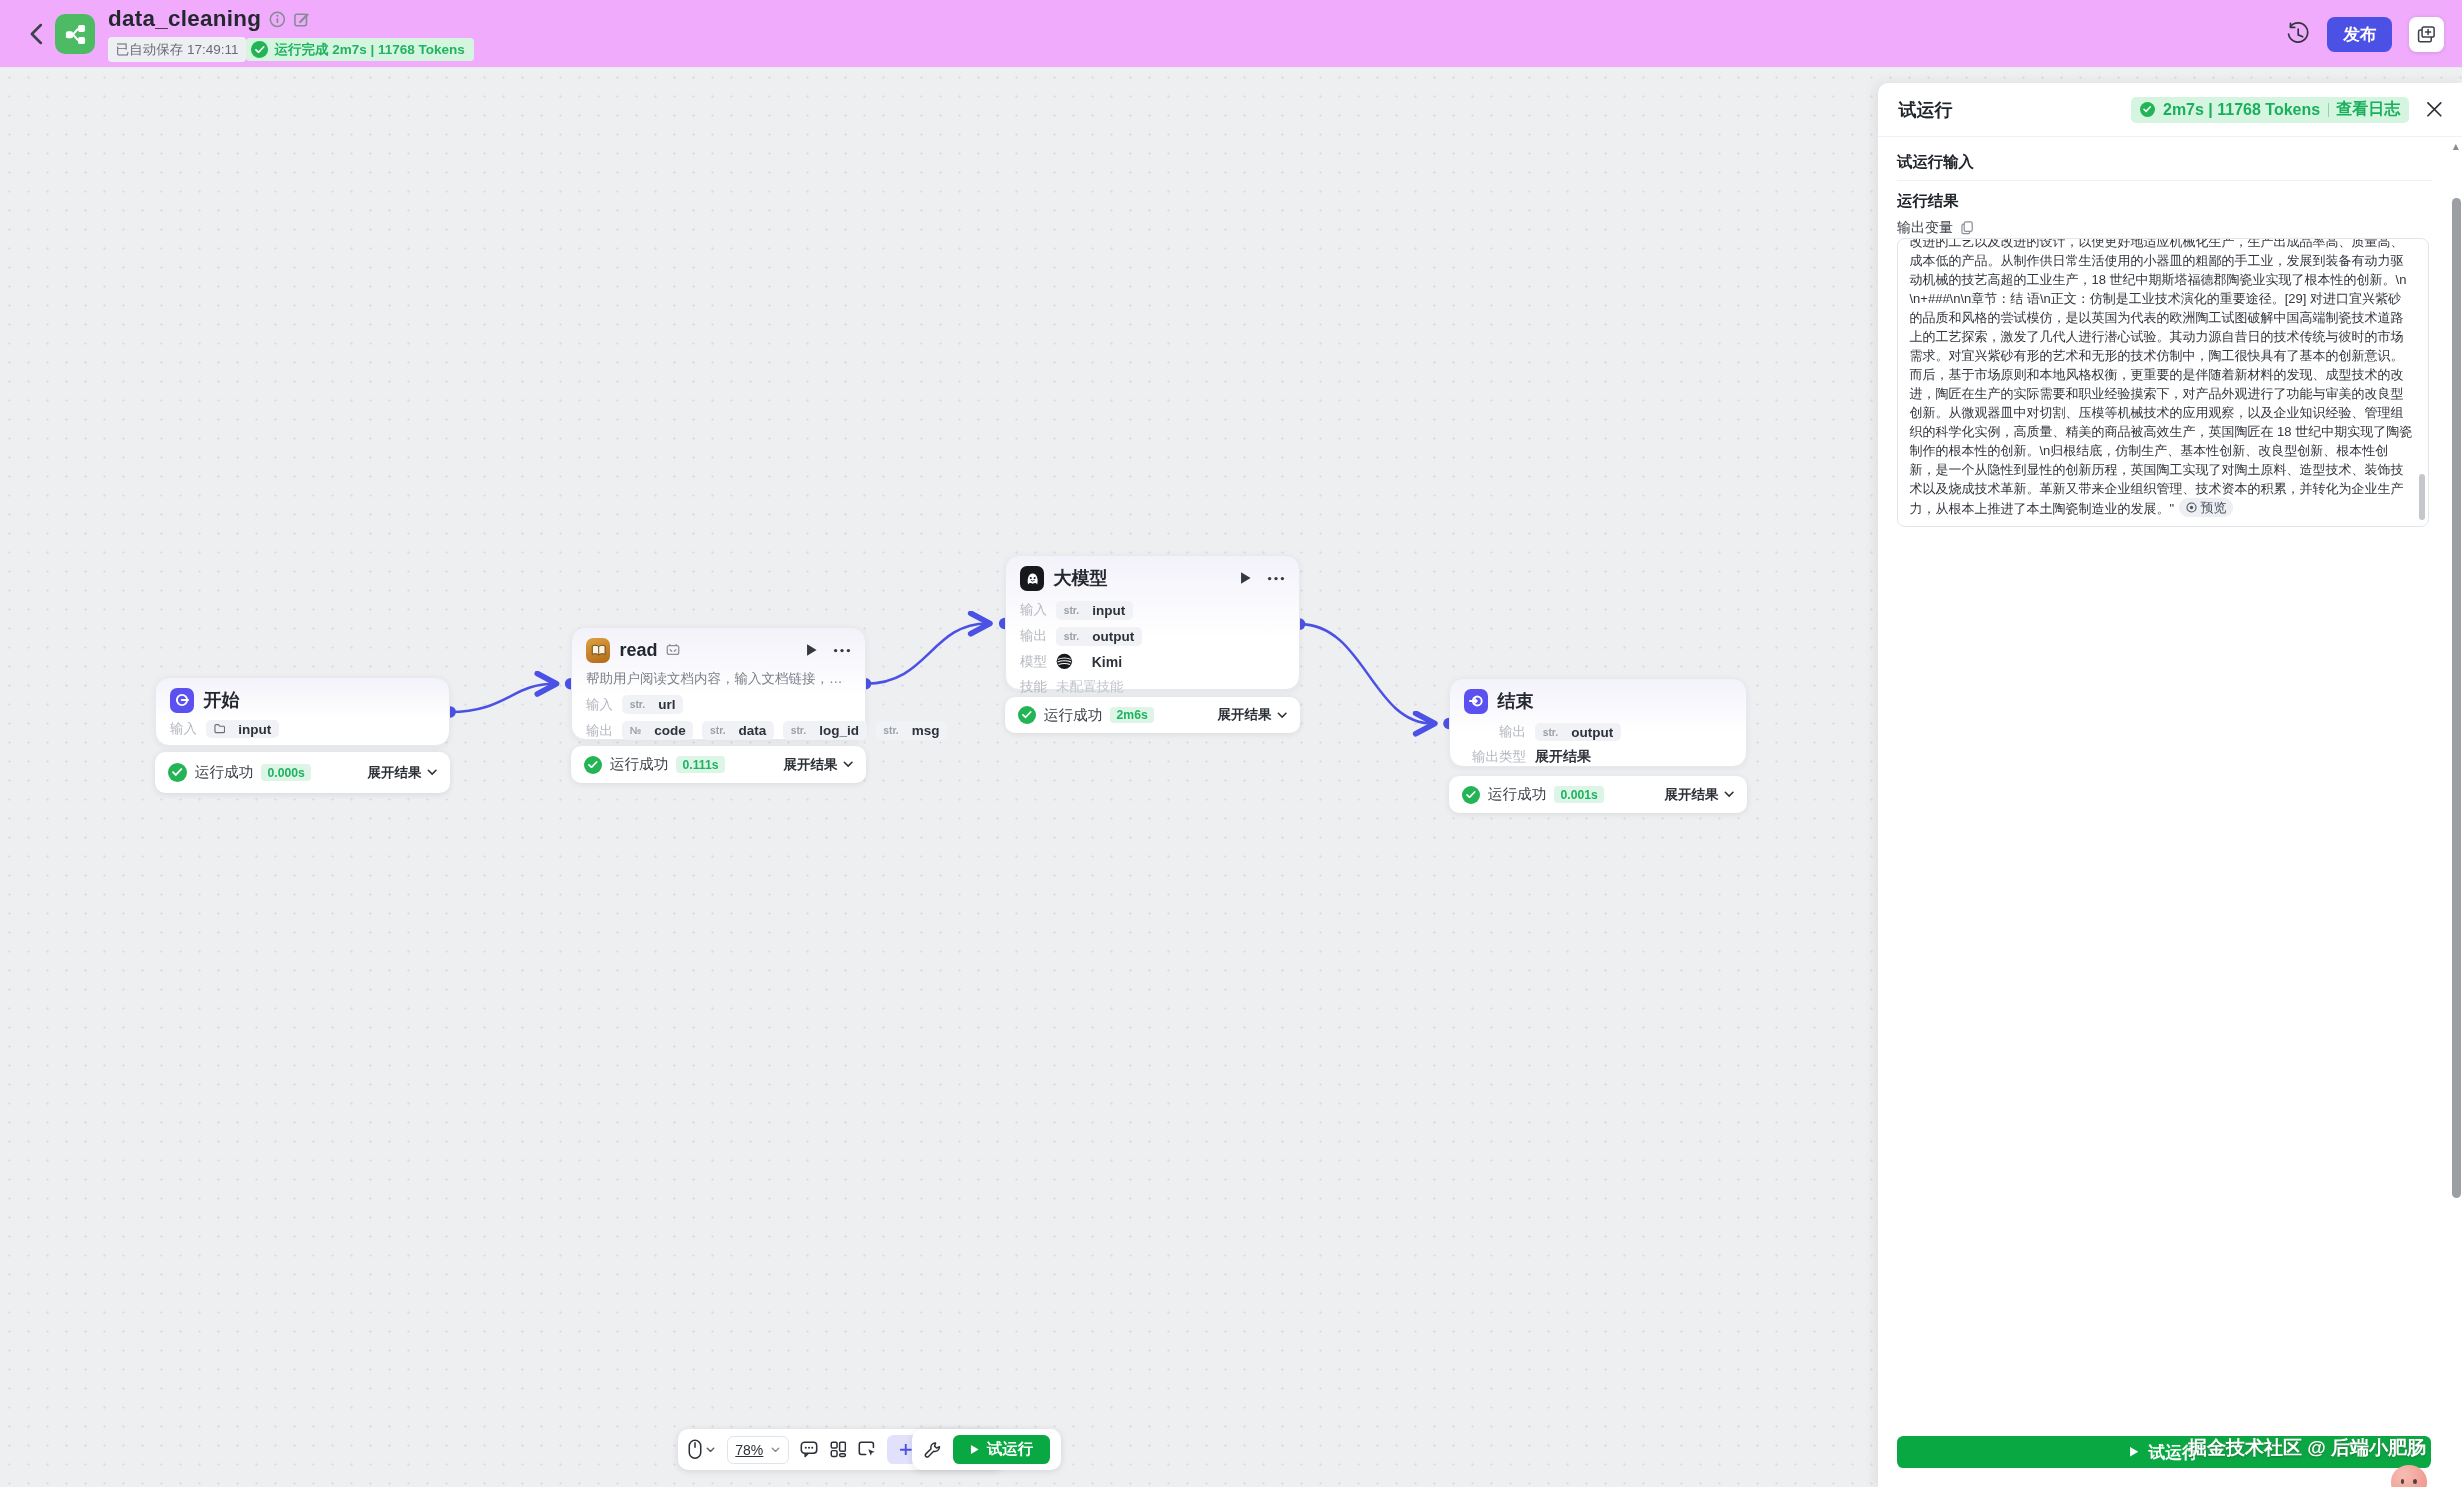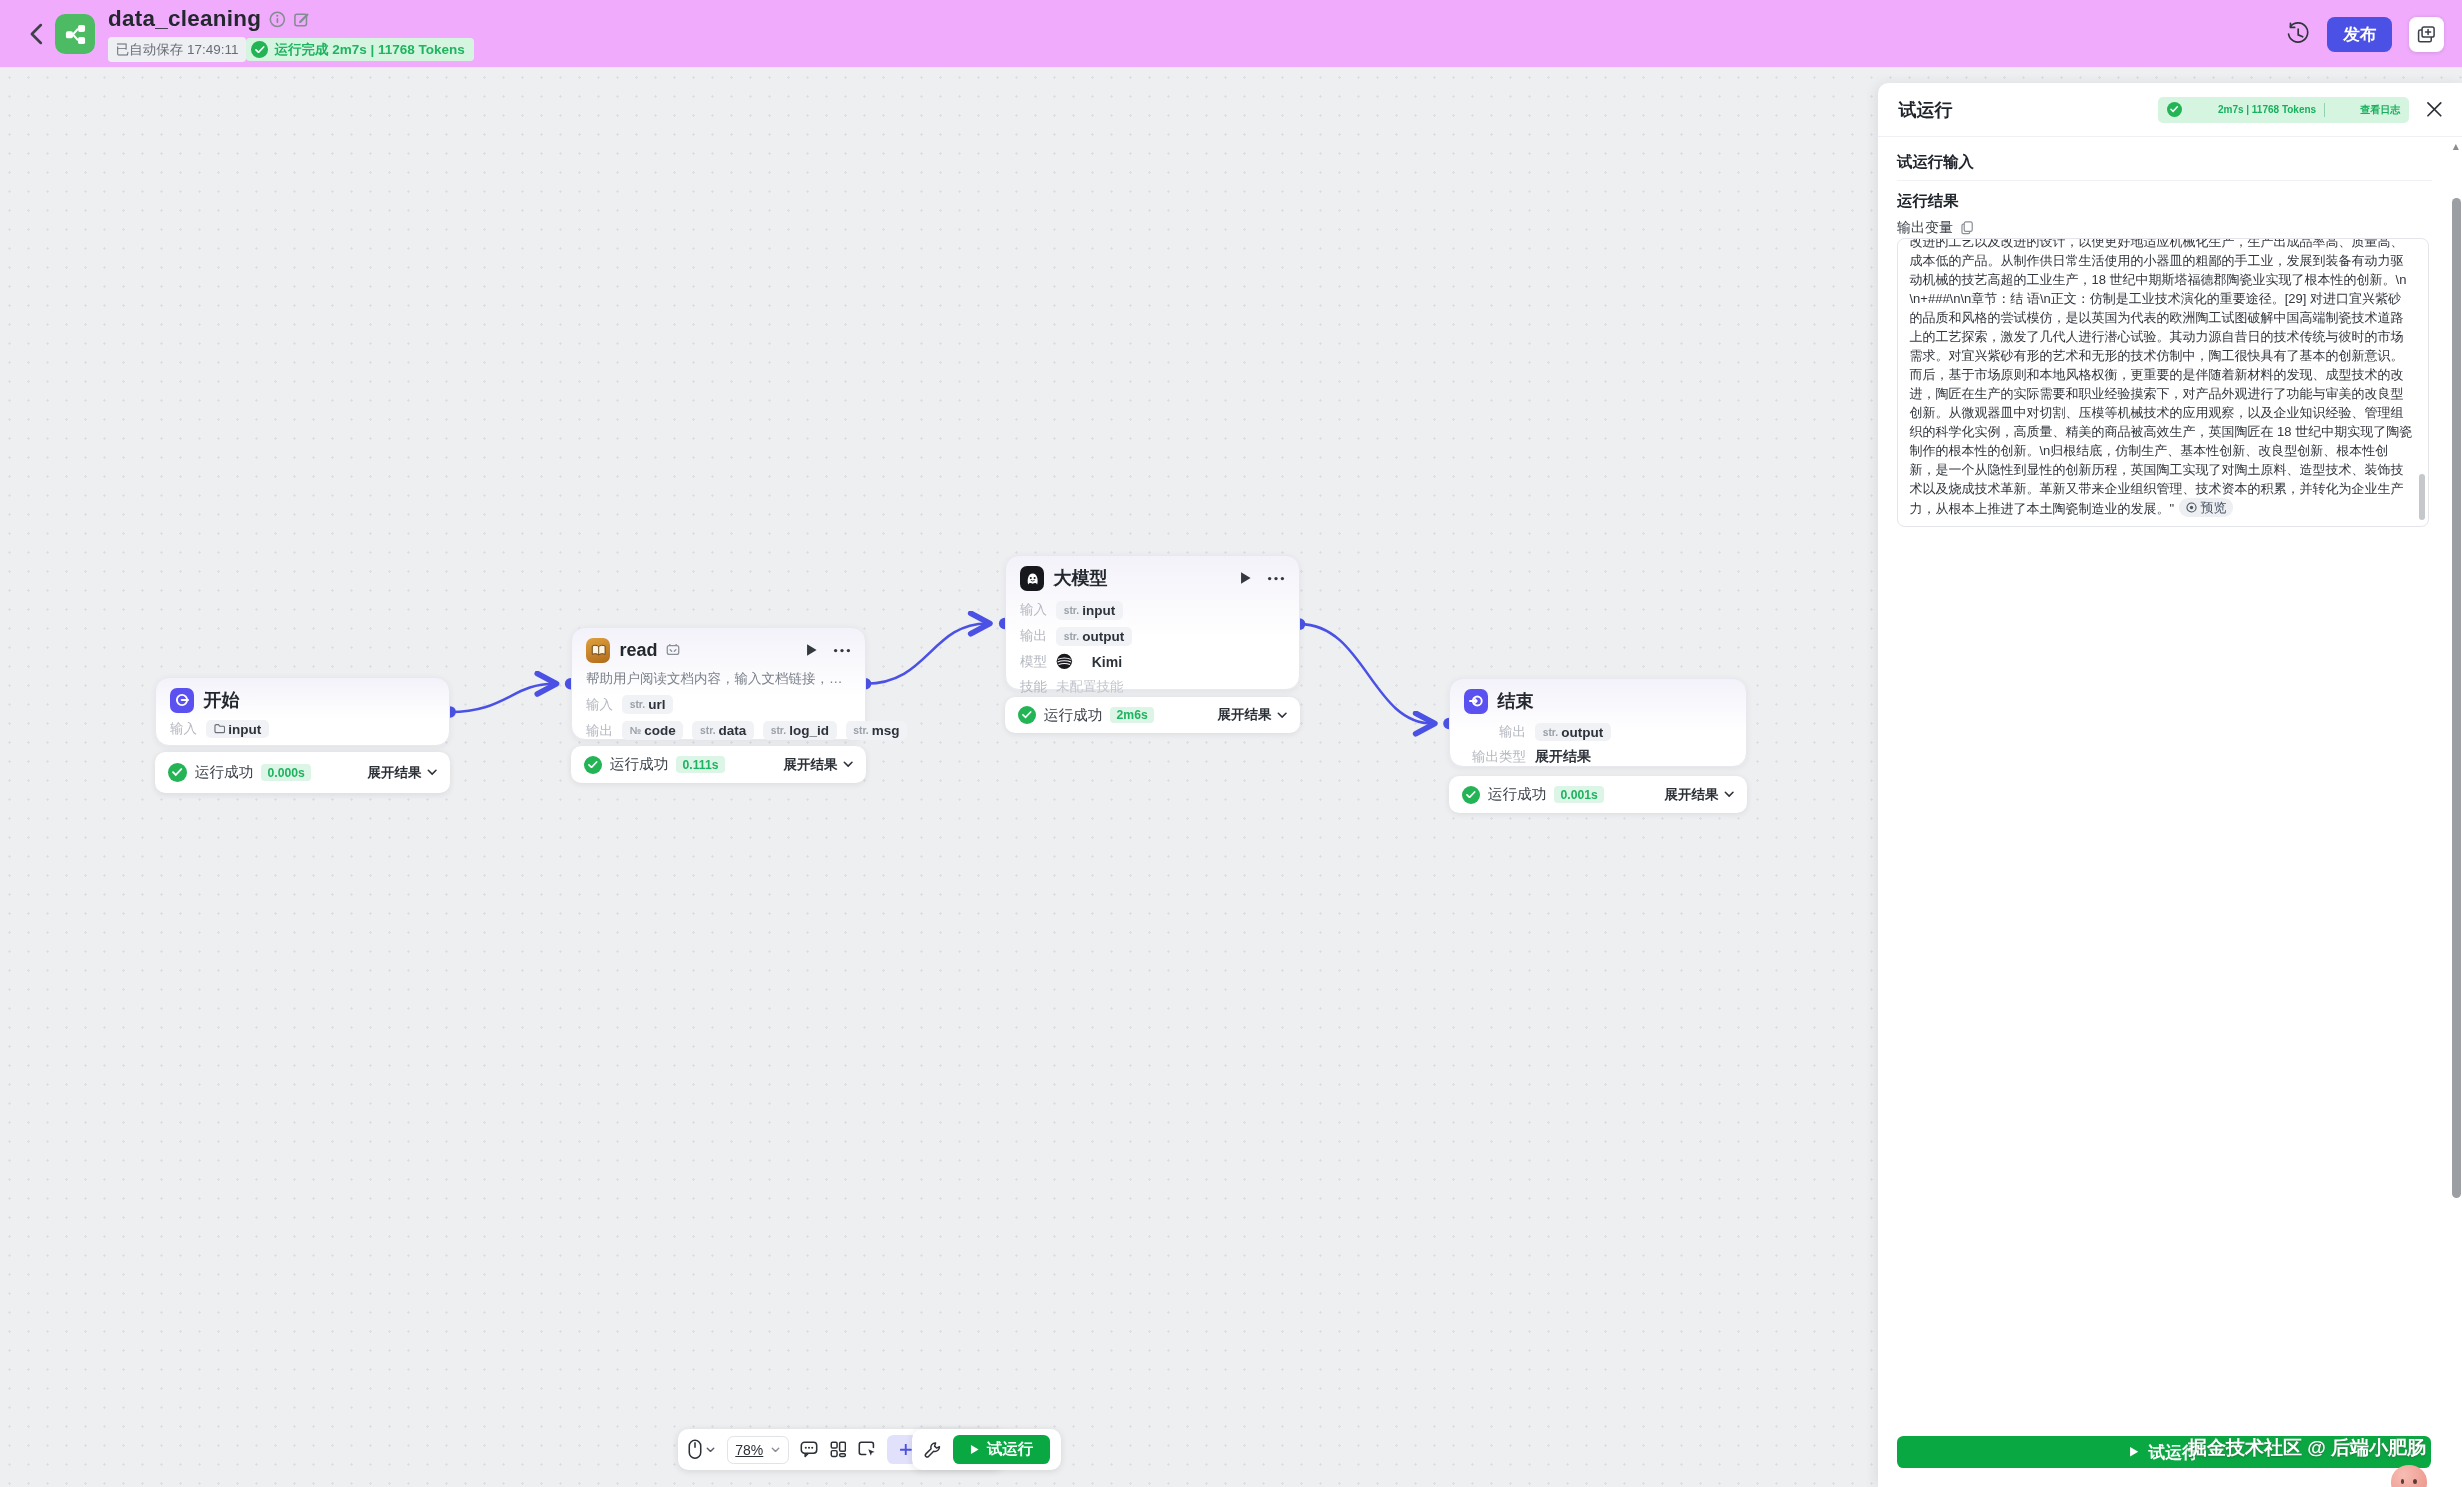--- a/index.html
+++ b/index.html
@@ -44,21 +44,21 @@
   .n-icon { width:24.4px; height:24.4px; border-radius:7px; display:flex; align-items:center;
     justify-content:center; flex:0 0 auto; }
   .n-title { font-size:18px; font-weight:650; color:#23272e; }
   .n-headspace { flex:1; }
   .n-act { color:#3b4047; display:flex; align-items:center; gap:15.4px; }
   .n-desc { margin-top:7.7px; font-size:13.5px; color:#7b808a; white-space:nowrap;
     overflow:hidden; text-overflow:ellipsis; max-width:263px; }
   .nrow { display:flex; align-items:center; gap:9px; margin-top:7px; }
   .nlabel { font-size:13.5px; color:#b4b8c0; flex:0 0 auto; }
   .badge { background:#f1f2f6; border-radius:5.1px; padding:1.9px 7.7px; display:inline-flex;
-    align-items:center; gap:3px; }
+    align-items:center; gap:13px; }
   .btype { font-size:10.3px; color:#9aa0a8; font-weight:600; }
   .bname { font-size:13.5px; color:#2e333b; font-weight:650; }
   .plainval { font-size:14px; color:#2e333b; font-weight:600; display:inline-flex; align-items:center; gap:19px; }
   .mutedval { font-size:13.5px; color:#c2c6cd; }
 
   .status-card { position:absolute; background:#fff; border-radius:10.3px;
     box-shadow:0 1.3px 6.4px rgba(32,36,44,.09); display:flex; align-items:center;
     padding:8px 13px; gap:7.7px; cursor:pointer; }
   .st-text { font-size:14.7px; color:#3c414a; font-weight:550; }
   .st-time { background:#dcf5e6; color:#1db35f; font-size:12.2px; font-weight:600;
@@ -80,21 +80,21 @@
 
   
   #panel { position:absolute; left:1878px; top:83px; width:585px; height:1404px; background:#ffffff;
     border-radius:10.3px 0 0 0; box-shadow:-2.6px 0 11.5px rgba(32,36,44,.08); z-index:40; }
   .pn-head { position:absolute; left:0; top:0; width:100%; height:54px; border-bottom:0.6px solid #eef0f3;
     display:flex; align-items:center; padding:0 20.5px; }
   .pn-title { font-size:18px; font-weight:700; color:#1f232a; }
   .pn-space { flex:1; }
   .pn-pill { background:#d6f5e1; border-radius:5.1px; height:26px; display:flex; align-items:center;
     gap:7.7px; padding:0 9px; cursor:pointer; }
-  .pn-pill-txt { font-size:10px; font-weight:650; color:#18b05c;margin-left:28px; }
+  .pn-pill-txt { font-size:16px; font-weight:650; color:#18b05c; }
   .pn-pill-div { width:0.6px; height:14px; background:rgba(20,150,80,.35); }
   .pn-close { margin-left:16.7px; cursor:pointer; display:flex; }
   .sec-h { font-size:15.4px; font-weight:700; color:#20242b; }
   .pn-divider { position:absolute; left:19px; width:535px; height:0.6px; background:#f0f1f4; }
   .outvar-row { position:absolute; left:19px; top:136px; display:flex; align-items:center; gap:7.7px; }
   .outvar-label { font-size:14px; color:#3d424a; }
   .outbox { position:absolute; left:19px; top:155px; width:532px; height:289px; background:#fff;
     border:1.3px solid #e3e5ea; border-radius:7.7px; overflow:hidden; }
   .outtext { position:absolute; left:11.5px; right:14px; bottom:7.7px; font-size:13px; line-height:19px;
     color:#30343b; word-break:break-all; }

